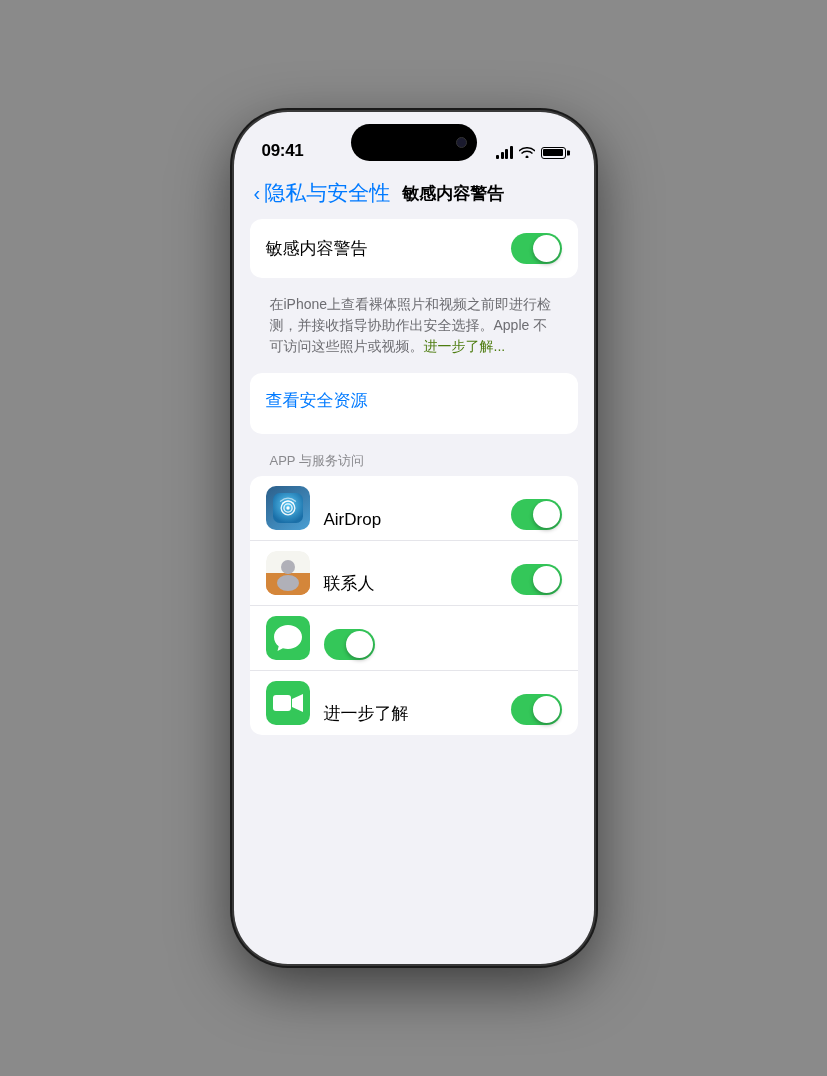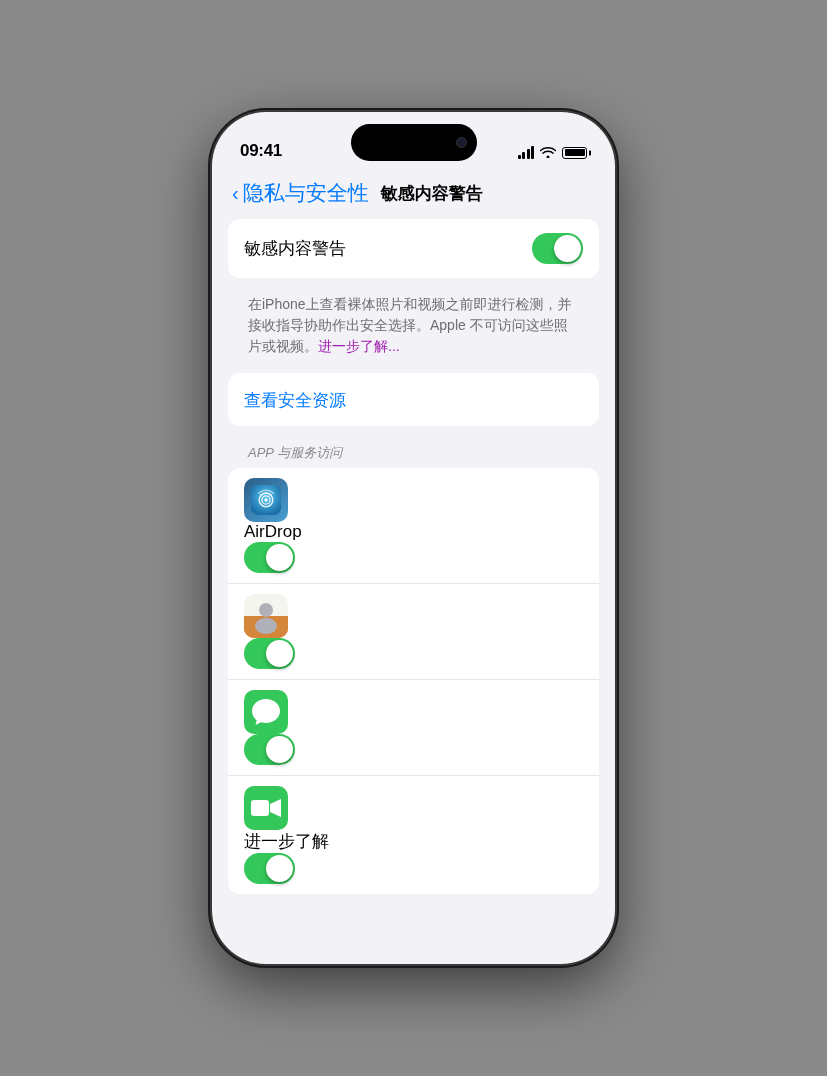--- a/index.html
+++ b/index.html
@@ -7,21 +7,21 @@
     body {
       background: #8a8a8a;
       display: flex;
       justify-content: center;
       align-items: center;
       min-height: 100vh;
       font-family: -apple-system, 'PingFang SC', 'Helvetica Neue', sans-serif;
     }
 
     .phone-frame {
-      width: 403px;
+      width: 360px;
       height: 852px;
       background: #1a1a1a;
       border-radius: 54px;
       position: relative;
       overflow: hidden;
       box-shadow: 0 0 0 2px #3a3a3a, 0 0 0 4px #1a1a1a, 0 20px 60px rgba(0,0,0,0.6);
     }
 
     .phone-screen {
       position: absolute;
@@ -215,66 +215,65 @@
 
     
     .description {
       padding: 6px 20px 16px;
       font-size: 14px;
       color: #6d6d72;
       line-height: 1.5;
     }
 
     .description a, .link-text {
-      color: #a21caf;
+      color: #4d7c0f;
     }
 
     
     .section-label {
       padding: 8px 20px 6px;
       font-size: 13px;
       color: #8a8a8e;
       text-transform: none;
       letter-spacing: 0;
-      font-style: italic;
     }
 
     
     .resource-card {
       background: #fff;
       border-radius: 12px;
       margin-bottom: 10px;
       padding: 16px 16px 14px;
     }
 
     .resource-title {
       font-size: 17px;
       color: #007AFF;
+      margin-bottom: 8px;
       cursor: pointer;
     }
 
     .resource-desc {
       font-size: 14px;
       color: #6d6d72;
       line-height: 1.5;
     }
 
     
     .app-list-card {
       background: #fff;
       border-radius: 12px;
       overflow: hidden;
     }
 
     .app-row {
       display: flex;
-      align-items: flex-start;
+      align-items: flex-end;
       padding: 10px 16px;
       border-bottom: 0.5px solid #e5e5ea;
-      flex-direction: column;
     }
 
     .app-row:last-child {
       border-bottom: none;
     }
 
     .app-icon {
       width: 44px;
       height: 44px;
       border-radius: 10px;
@@ -431,20 +430,21 @@
           <div class="app-icon" style="padding:0; overflow:hidden; border-radius:10px;">
             <svg width="44" height="44" viewBox="0 0 44 44" xmlns="http://www.w3.org/2000/svg">
               <rect width="44" height="44" rx="10" fill="#f5f5f0"></rect>
               <rect x="0" y="22" width="44" height="22" rx="0" fill="#e07820"></rect>
               <rect x="0" y="22" width="44" height="22" rx="0" fill="#d4863a"></rect>
 
               <circle cx="22" cy="16" r="7" fill="#b0b0b8"></circle>
               <ellipse cx="22" cy="32" rx="11" ry="8" fill="#b0b0b8"></ellipse>
             </svg>
           </div>
+          <span class="app-name">联系人</span>
           <div class="toggle">
             <div class="toggle-knob"></div>
           </div>
         </div>
 
         <div class="app-row">
           <div class="app-icon app-icon-messages">
             <svg width="28" height="26" viewBox="0 0 28 26" xmlns="http://www.w3.org/2000/svg">
               <path d="M14 0C6.27 0 0 5.37 0 12c0 3.7 1.82 7.02 4.7 9.27L3.5 26l5.43-2.71C10.84 23.73 12.38 24 14 24c7.73 0 14-5.37 14-12S21.73 0 14 0z" fill="white"></path>
             </svg>

